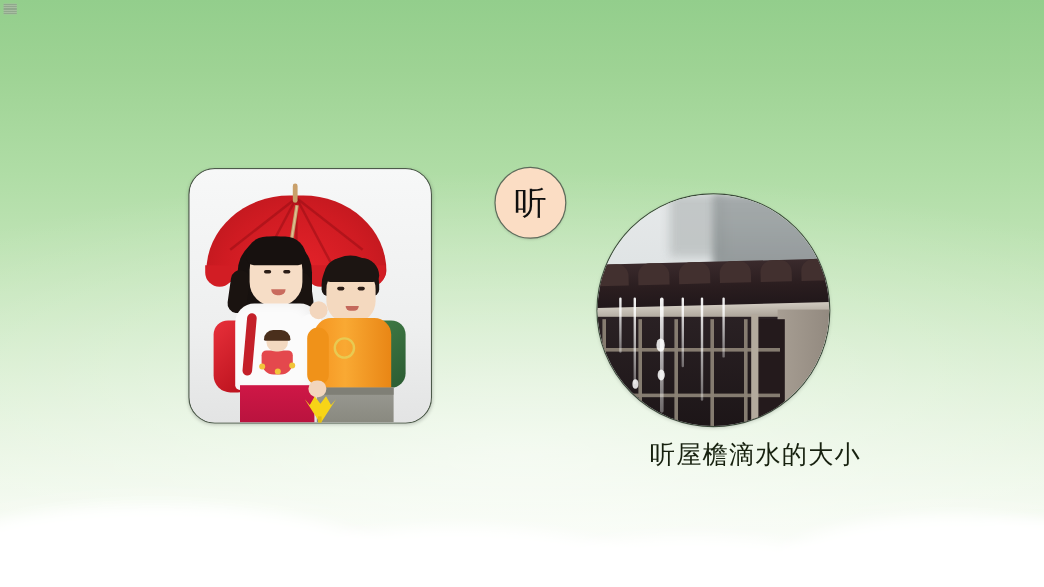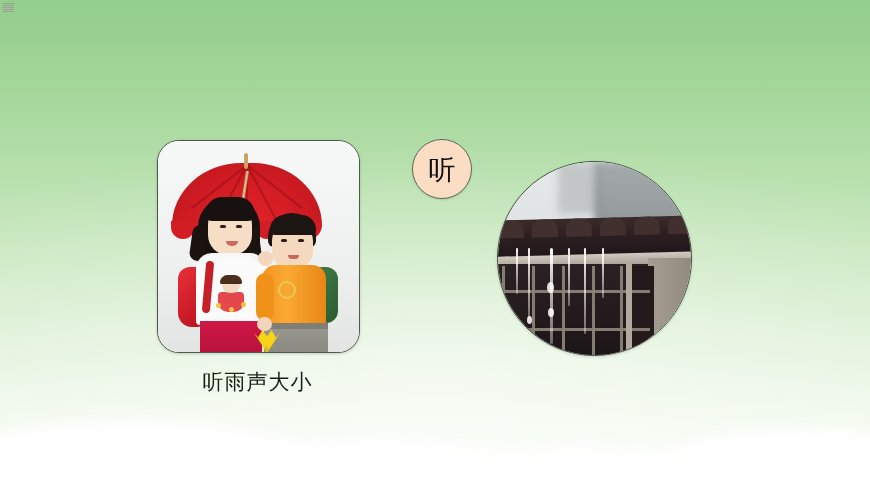--- a/index.html
+++ b/index.html
@@ -549,21 +549,21 @@
     <div class="drip" style="left:30px;  height:72px;"></div>
     <div class="drip" style="left:52px;  height:96px; width:3px;"></div>
     <div class="drip" style="left:70px;  height:58px;"></div>
     <div class="drip" style="left:86px;  height:86px;"></div>
     <div class="drip" style="left:104px; height:50px;"></div>
     <div class="splash" style="left:49px; top:120px; width:7px; height:11px;"></div>
     <div class="splash" style="left:50px; top:146px; width:6px; height:9px;"></div>
     <div class="splash" style="left:29px; top:154px; width:5px; height:8px;"></div>
   </div>
 
-  <div class="caption left">听雨声大小</div>
+  <div class="caption right">听屋檐滴水的大小</div>
 
   <div class="clouds">
     <div class="cloud c1"></div>
     <div class="cloud c2"></div>
     <div class="cloud c3"></div>
     <div class="cloud c4"></div>
     <div class="cloud c5"></div>
     <div class="cloud c6"></div>
     <div class="cloudflat"></div>
   </div>

